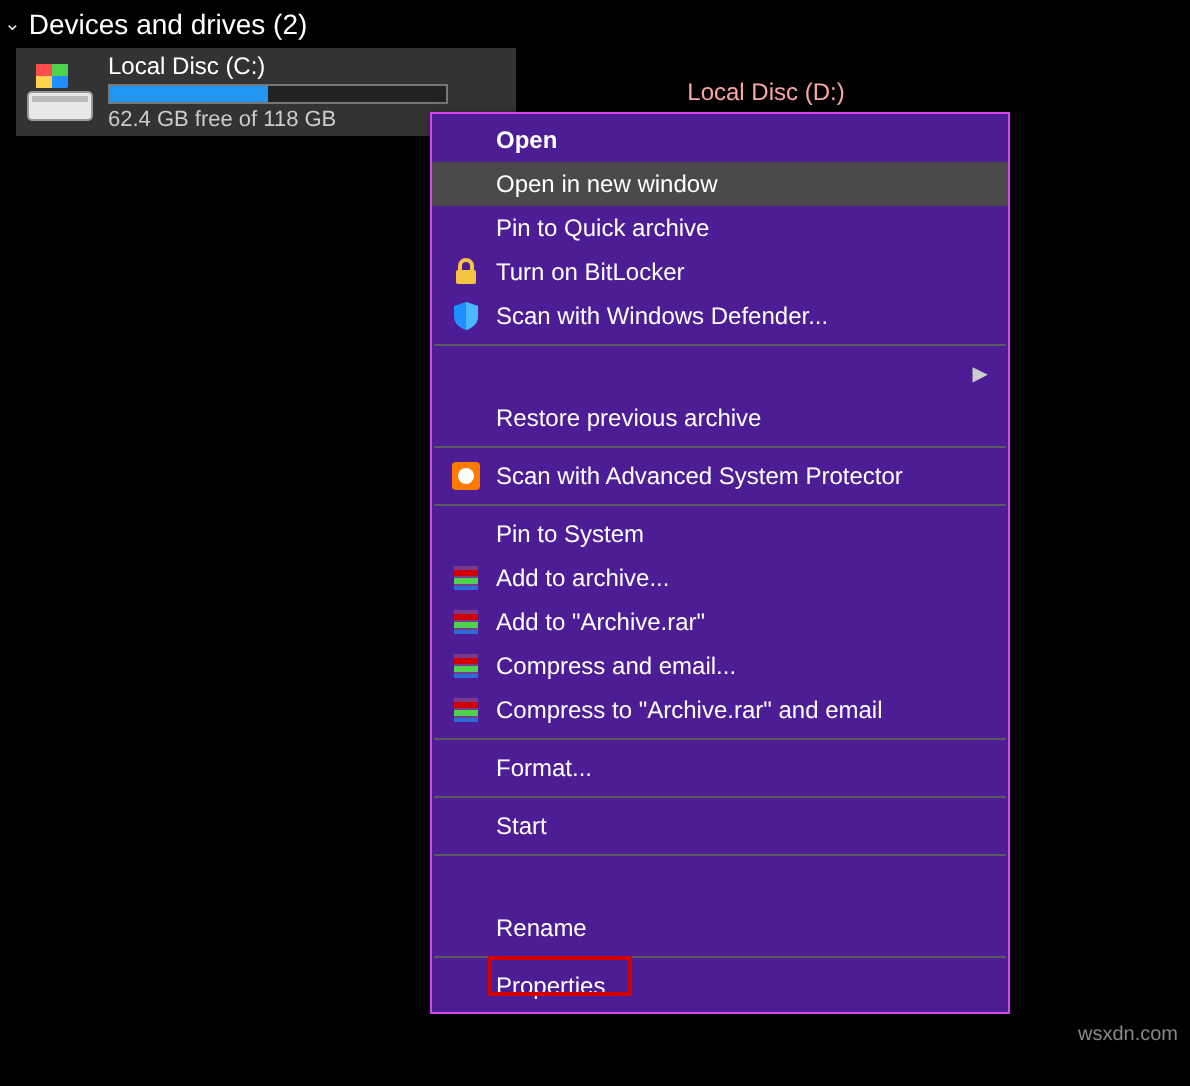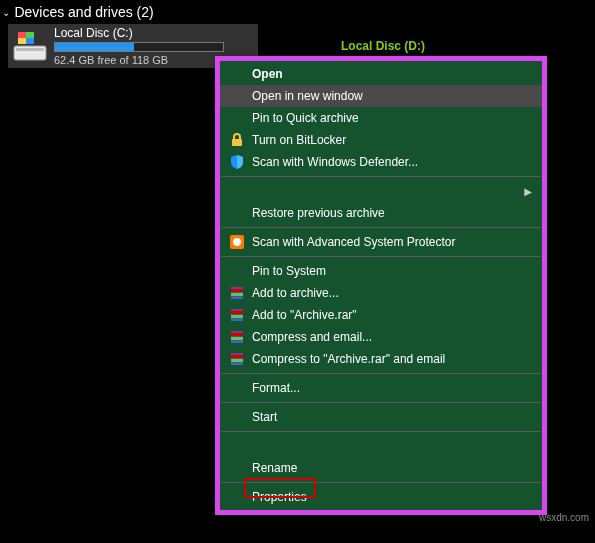--- a/index.html
+++ b/index.html
@@ -41,28 +41,28 @@
   .drive-info { display: flex; flex-direction: column; gap: 2px; width: 100%; }
   .drive-label { font-size: 12px; }
   .drive.selected .drive-label { color: #fff; }
   .usage-bar {
     width: 170px; height: 10px; border: 1px solid #777;
     background: #222; position: relative;
   }
   .usage-fill { height: 100%; background: #2196f3; }
   .drive-free { font-size: 11px; color: #ccc; }
   .drive:not(.selected) .drive-info { align-items: center; justify-content: center; height: 100%; }
-  .drive:not(.selected) .drive-label { color: #84cc16; font-weight: bold; }
+  .drive:not(.selected) .drive-label { color: #fca5a5; }
 
   .ctxmenu {
     position: absolute;
     left: 215px; top: 56px;
-    width: 332px;
-    background: #14532d;
-    border: 5px solid #d946ef;
+    width: 290px;
+    background: #4c1d95;
+    border: 1px solid #d946ef;
     box-shadow: 2px 2px 6px rgba(0,0,0,.6);
     padding: 2px 0;
   }
   .mi {
     display: flex; align-items: center;
     height: 22px;
     padding: 0 28px 0 6px;
     color: #fff;
     position: relative;
     cursor: default;

